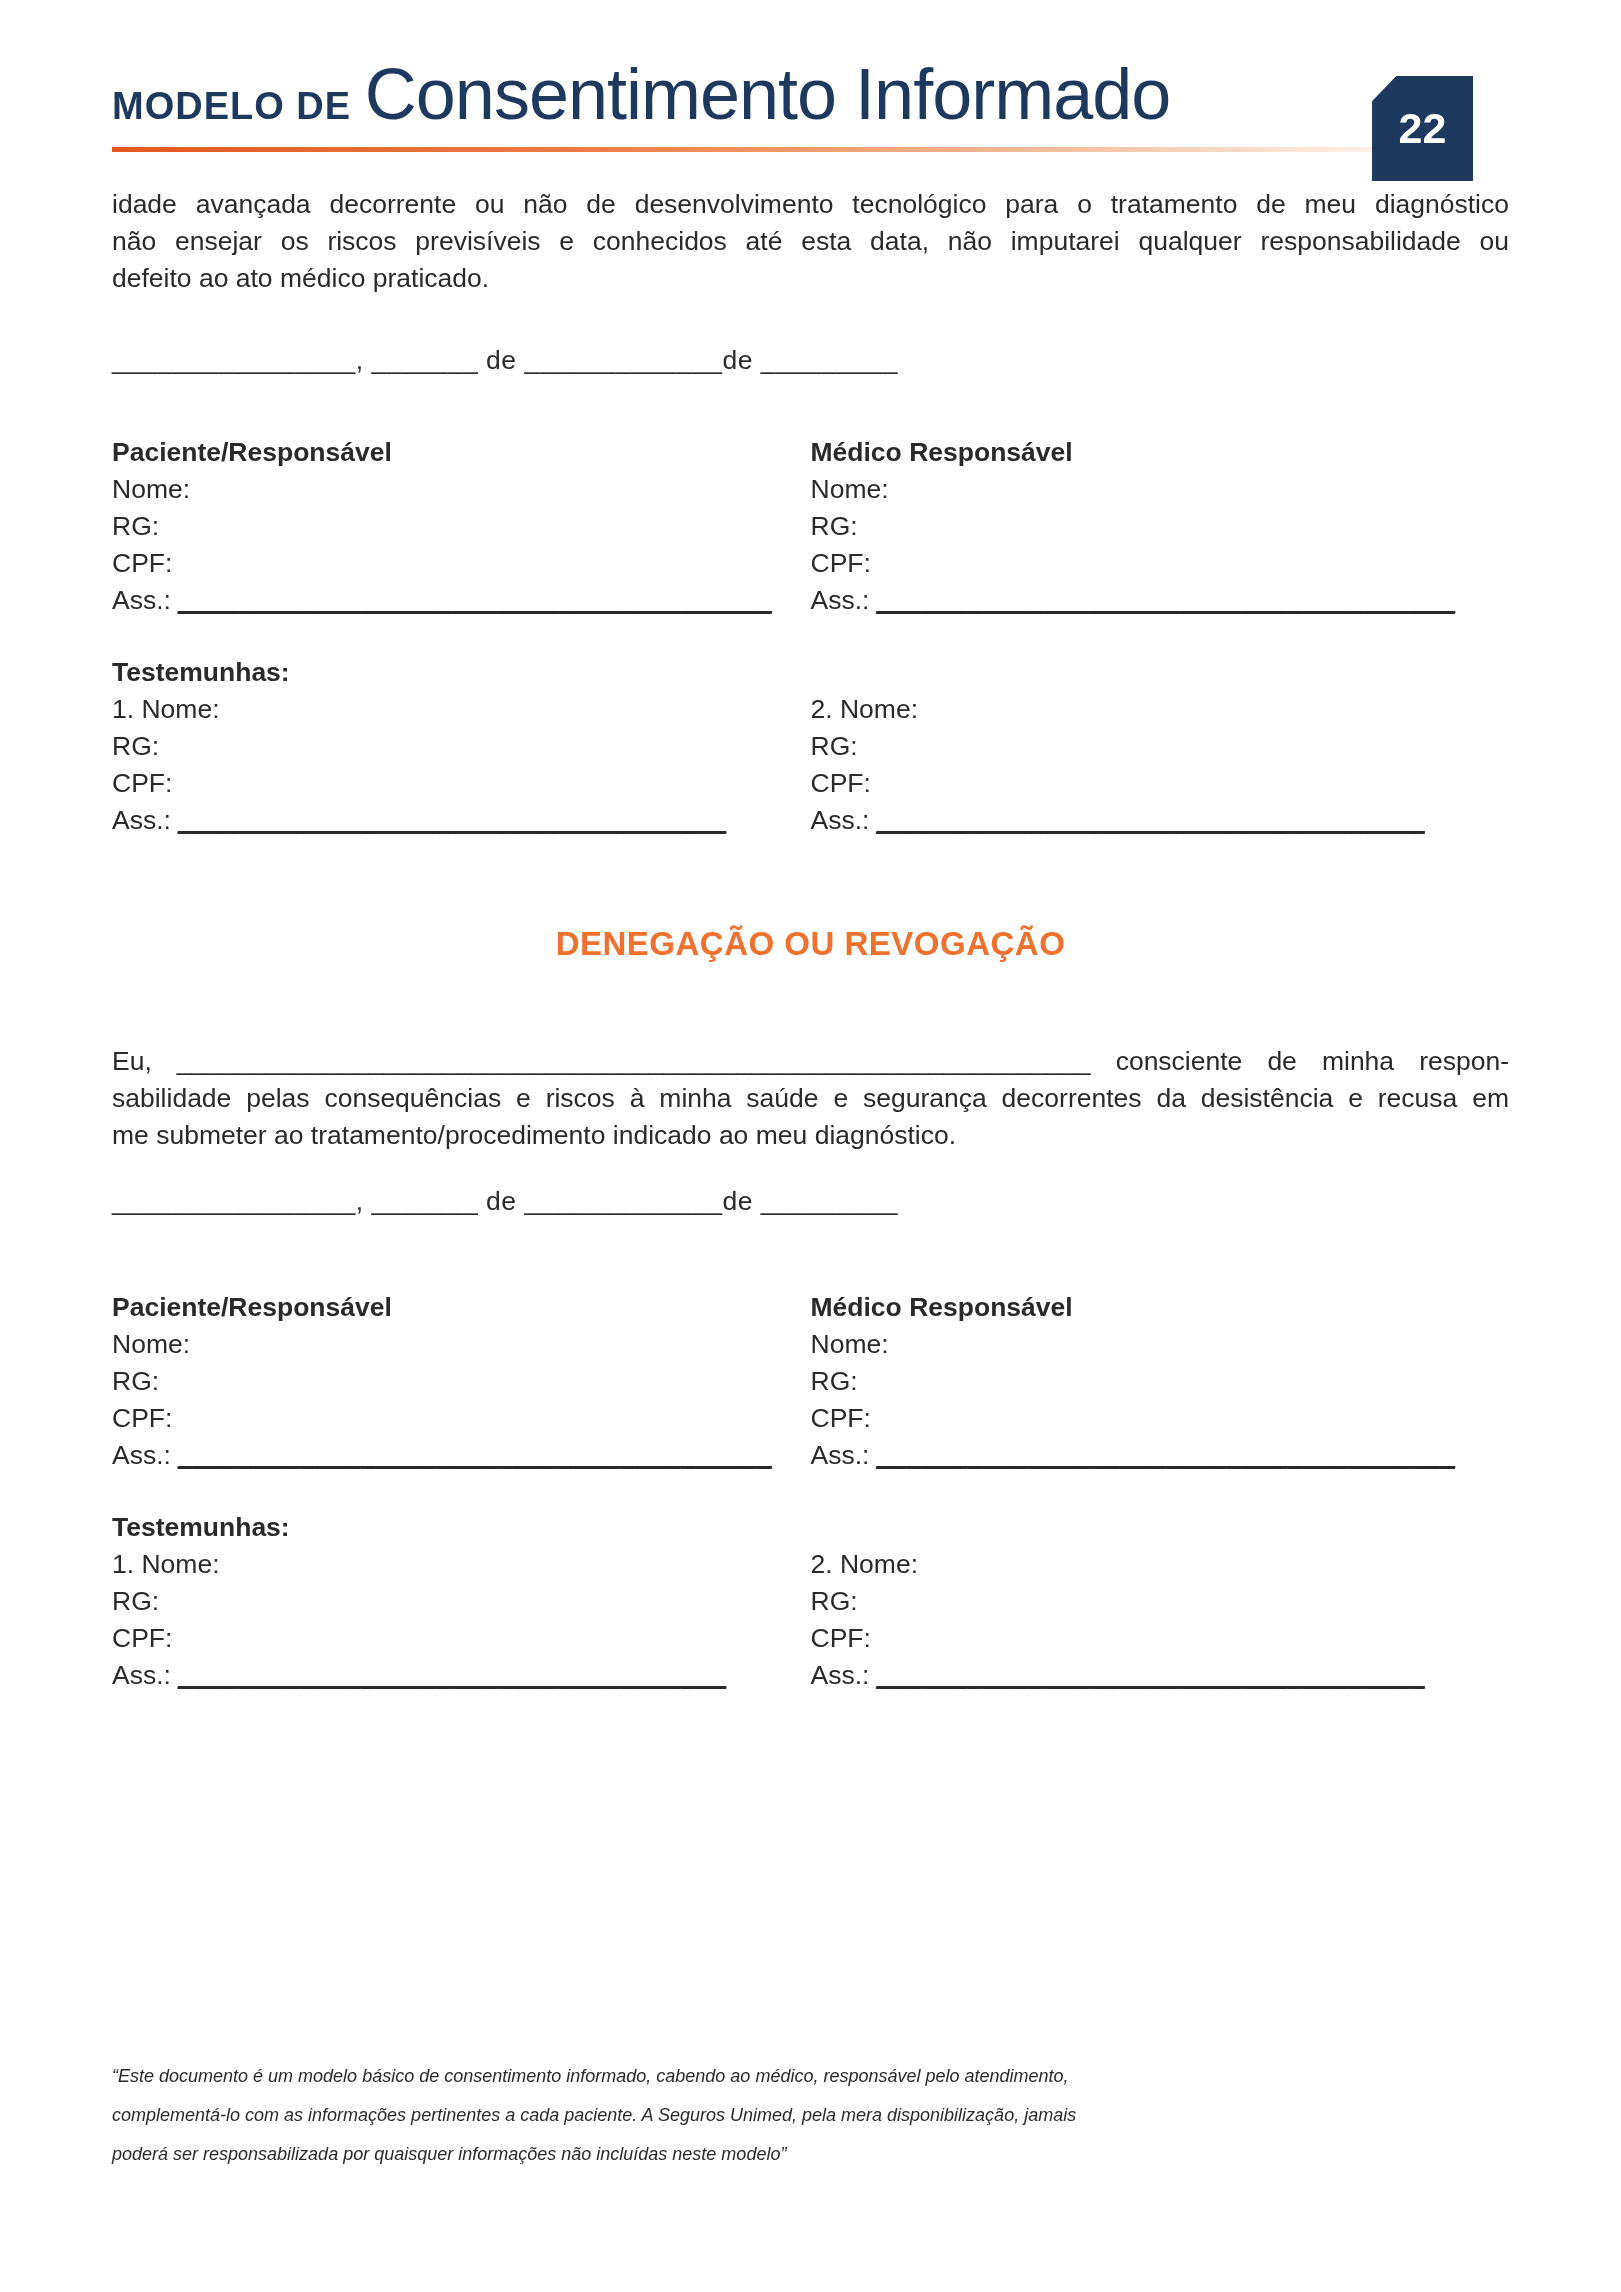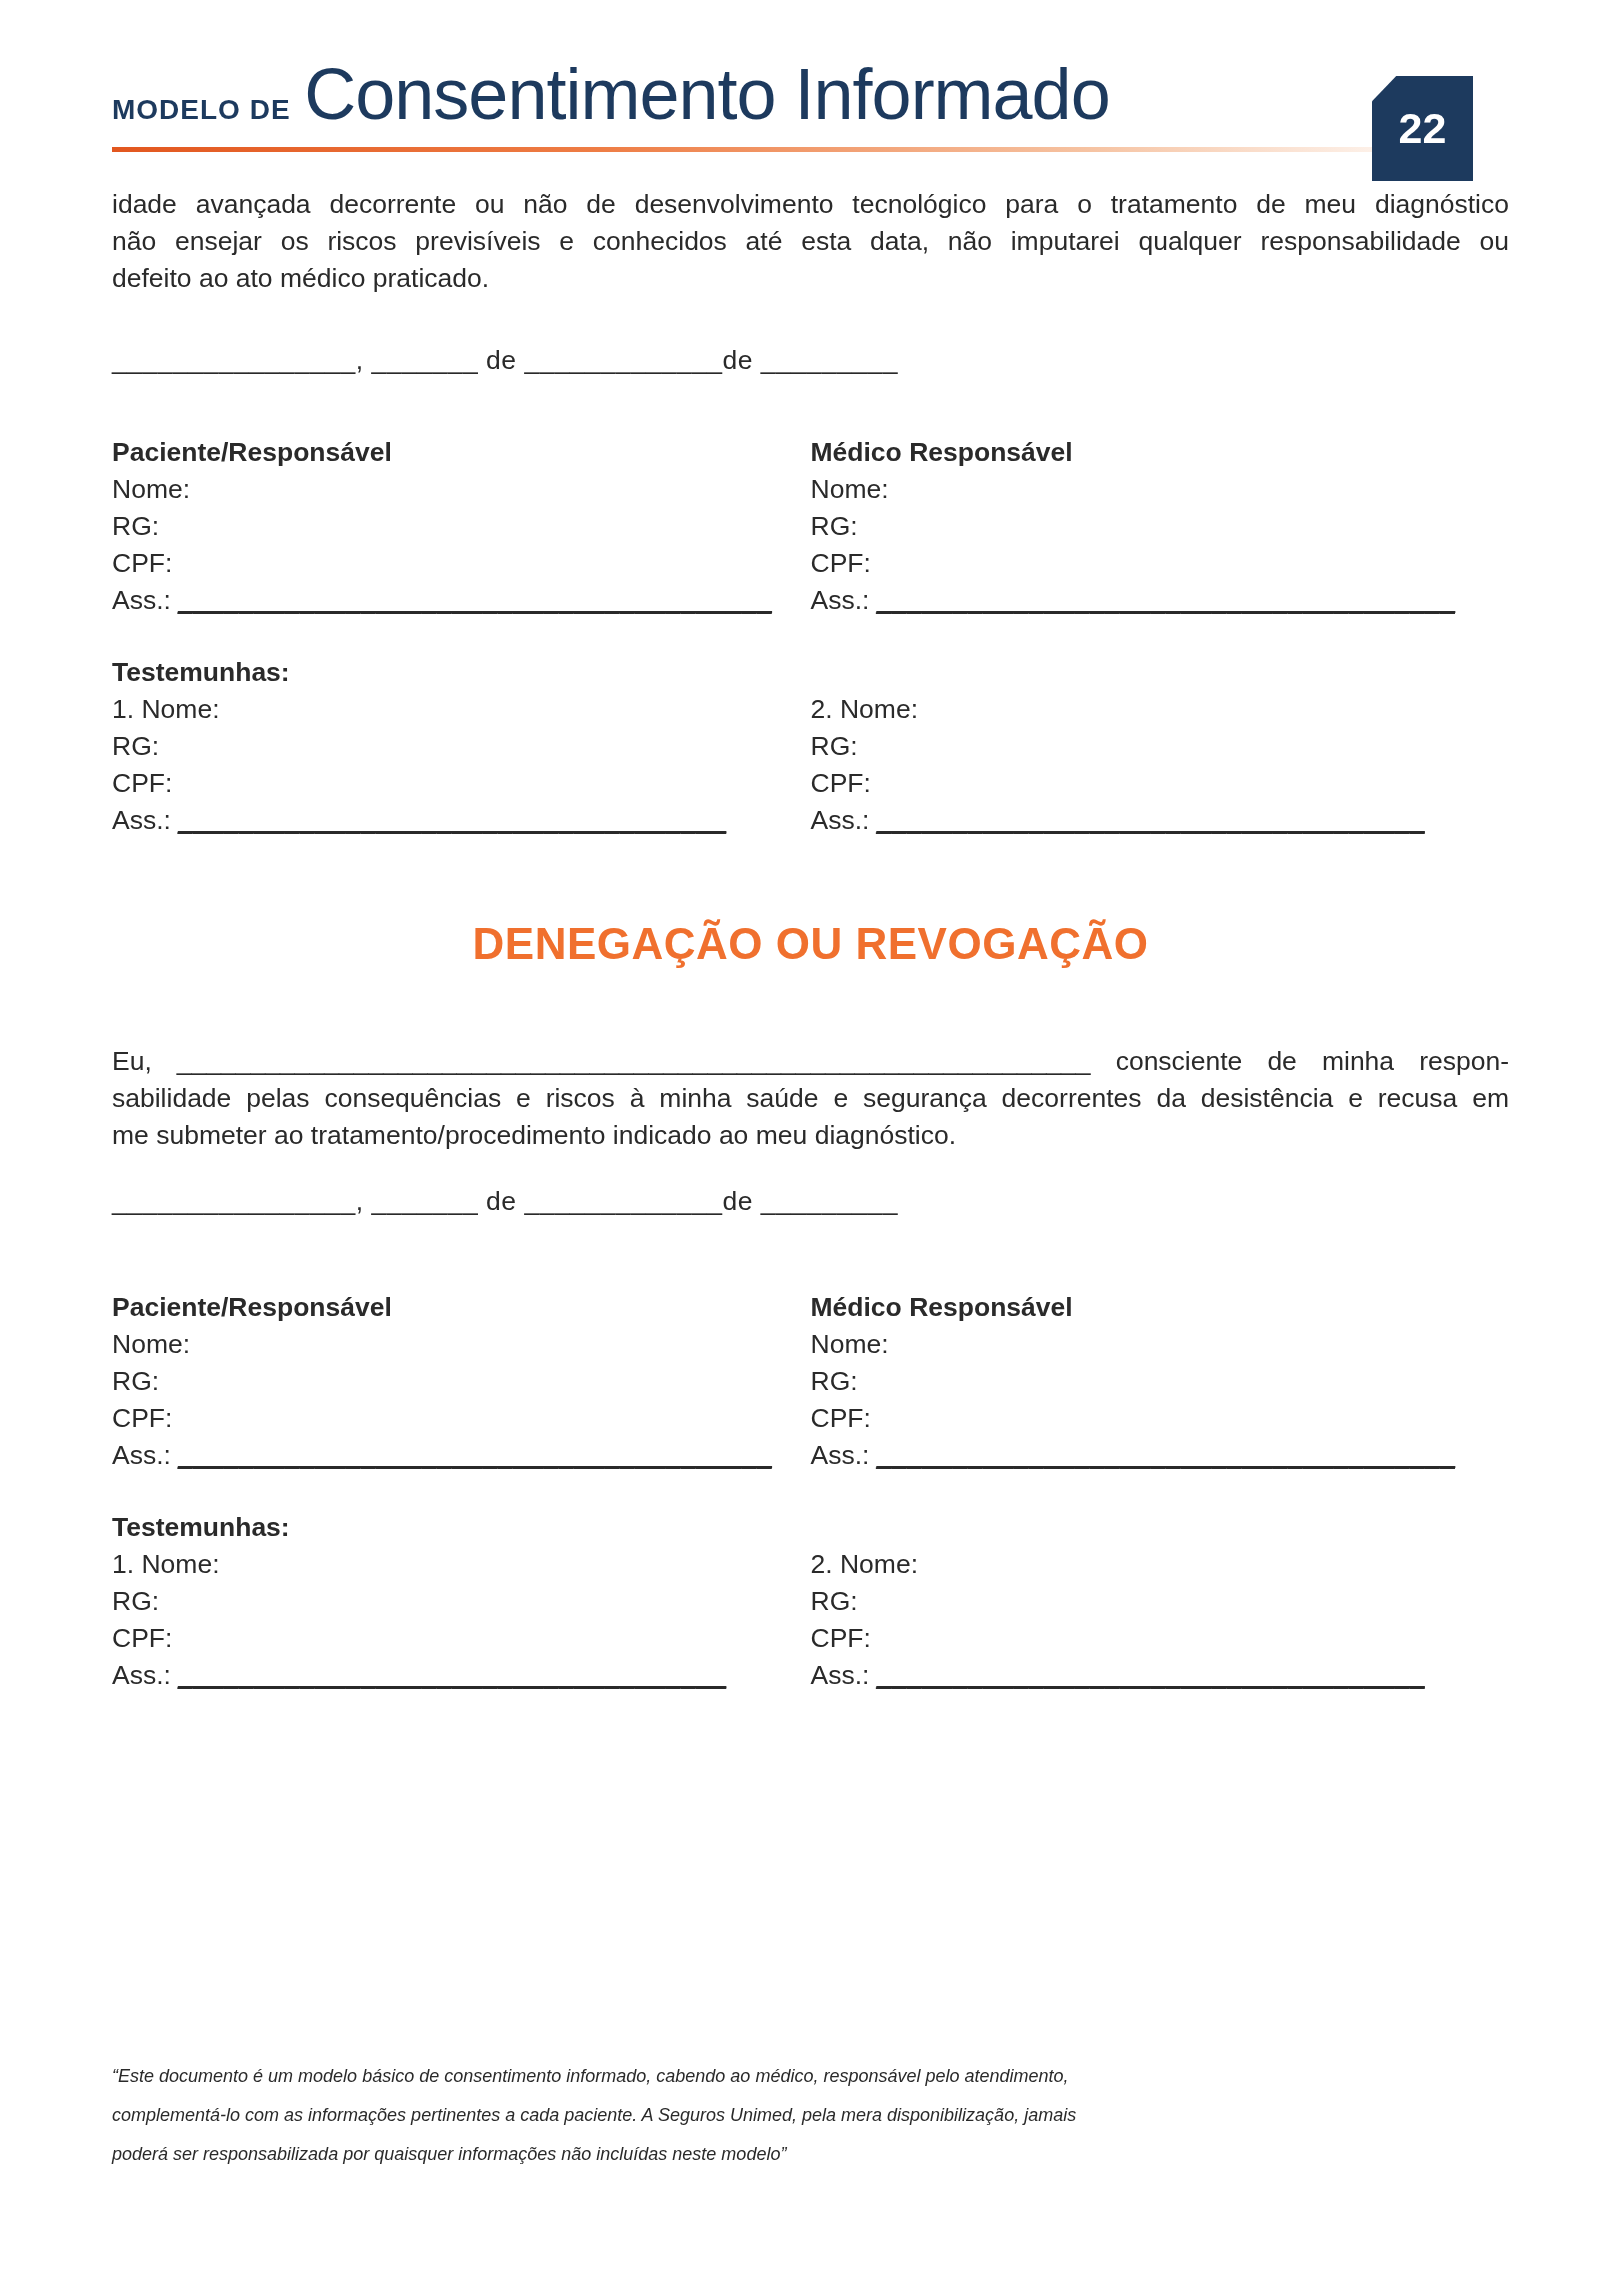--- a/index.html
+++ b/index.html
@@ -11,21 +11,21 @@
     background: #ffffff;
     font-family: "Liberation Sans", sans-serif;
     color: #2a2a2a;
     overflow: hidden;
   }
   
   header { position: relative; padding: 53px 112px 0 112px; }
   .title-row { display: flex; align-items: baseline; gap: 13.7px; }
   .kicker {
     font-weight: bold;
-    font-size: 28px;
+    font-size: 38px;
     letter-spacing: 1px;
     color: #1d3a5e;
     white-space: nowrap;
   }
   .doc-title {
     margin: 0;
     font-size: 72px;
     font-weight: 400;
     letter-spacing: -1px;
     color: #1d3a5e;
@@ -63,21 +63,21 @@
   .sig-title { font-weight: bold; }
   .sig-row { white-space: nowrap; }
   .uline { margin-left: 6.9px; letter-spacing: 0.5px; text-decoration: underline; }
 
   .witnesses { margin-top: 35px; }
   .witness-grid { display: grid; grid-template-columns: 1fr 1fr; }
 
   .orange-heading {
     margin: 83px 0 0 0;
     color: #f0702e;
-    font-size: 44px;
+    font-size: 33px;
     font-weight: bold;
     letter-spacing: 0.5px;
     text-align: center;
     line-height: 43px;
   }
   .para.revocation { margin-top: 78px; }
 
   
   .note {
     margin-top: 363px;

